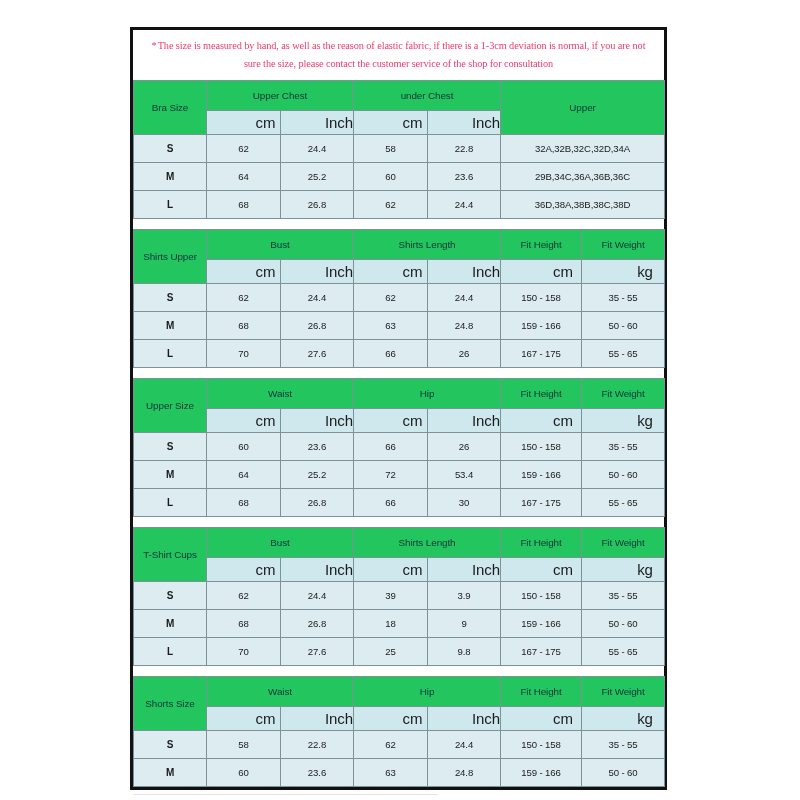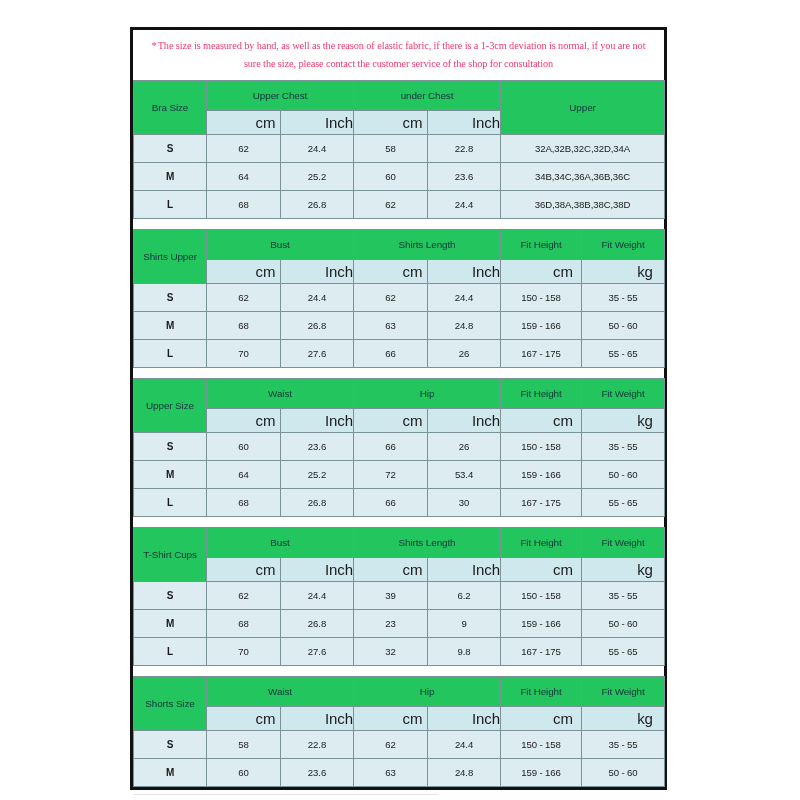--- a/index.html
+++ b/index.html
@@ -140,21 +140,21 @@
         <td>58</td>
         <td>22.8</td>
         <td>32A,32B,32C,32D,34A</td>
       </tr>
       <tr class="data-row">
         <td class="size-label">M</td>
         <td>64</td>
         <td>25.2</td>
         <td>60</td>
         <td>23.6</td>
-        <td>34B,34C,36A,36B,36C</td>
+        <td>29B,34C,36A,36B,36C</td>
       </tr>
       <tr class="data-row">
         <td class="size-label">L</td>
         <td>68</td>
         <td>26.8</td>
         <td>62</td>
         <td>24.4</td>
         <td>36D,38A,38B,38C,38D</td>
       </tr>
     </tbody>
@@ -302,38 +302,38 @@
         <td>cm</td>
         <td>Inch</td>
         <td>cm</td>
         <td>kg</td>
       </tr>
       <tr class="data-row">
         <td class="size-label">S</td>
         <td>62</td>
         <td>24.4</td>
         <td>39</td>
-        <td>6.2</td>
+        <td>3.9</td>
         <td>150 - 158</td>
         <td>35 - 55</td>
       </tr>
       <tr class="data-row">
         <td class="size-label">M</td>
         <td>68</td>
         <td>26.8</td>
-        <td>23</td>
+        <td>18</td>
         <td>9</td>
         <td>159 - 166</td>
         <td>50 - 60</td>
       </tr>
       <tr class="data-row">
         <td class="size-label">L</td>
         <td>70</td>
         <td>27.6</td>
-        <td>32</td>
+        <td>25</td>
         <td>9.8</td>
         <td>167 - 175</td>
         <td>55 - 65</td>
       </tr>
     </tbody>
   </table>
 
   <div class="table-gap"></div>
 
   <table class="size-table">

